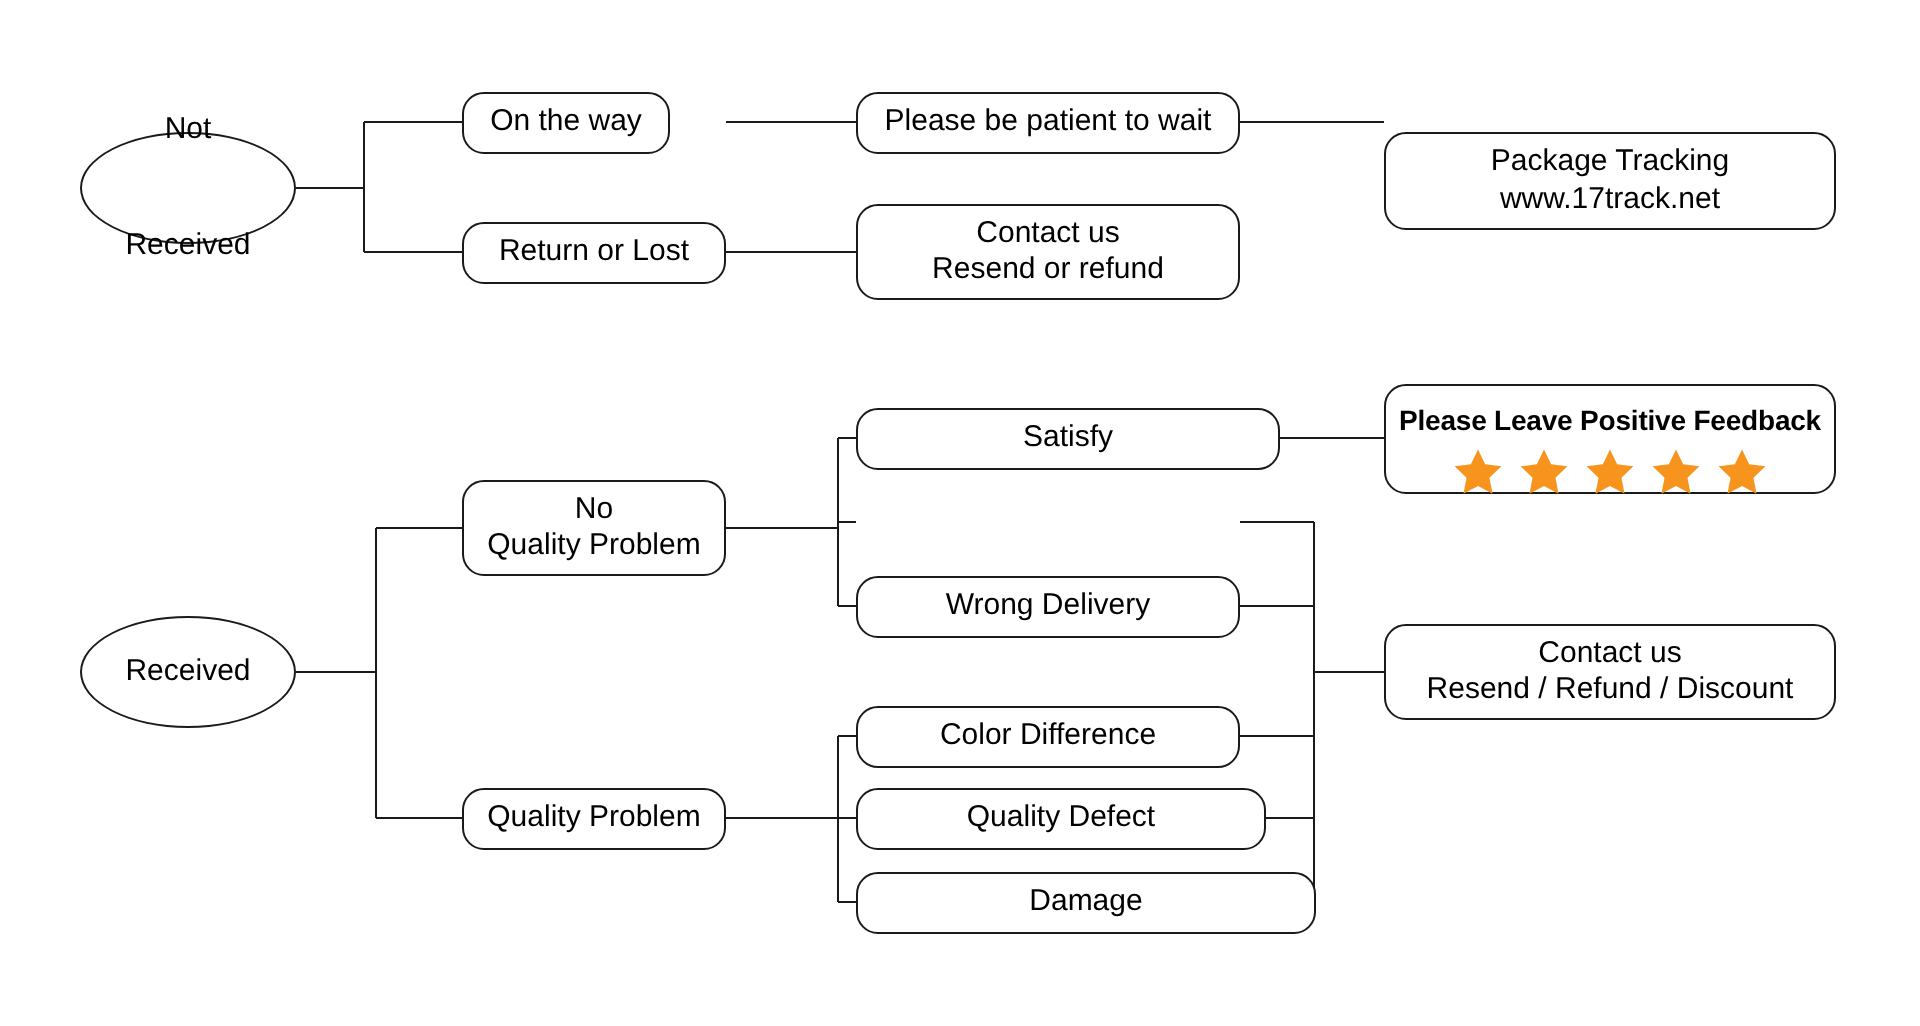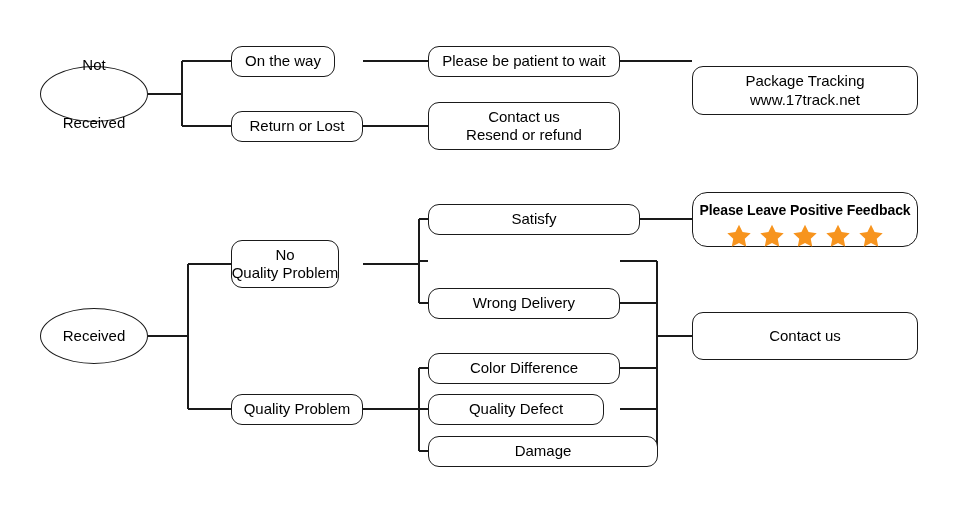--- a/index.html
+++ b/index.html
@@ -140,21 +140,21 @@
 
   <div class="node rounded" style="left:692px; top:38px; width:226px; height:49px; font-size:15px;margin-top:28px;">
     <span class="line">Package Tracking</span>
     <span class="line">www.17track.net</span>
   </div>
 
   <div class="node ellipse" style="left:40px; top:308px; width:108px; height:56px; font-size:15px;">
     <span class="line">Received</span>
   </div>
 
-  <div class="node rounded" style="left:231px; top:240px; width:108px; height:48px; font-size:15px;">
+  <div class="node rounded" style="left:231px; top:240px; width:132px; height:48px; font-size:15px;">
     <span class="line">No</span>
     <span class="line">Quality Problem</span>
   </div>
 
   <div class="node rounded" style="left:231px; top:394px; width:132px; height:31px; font-size:15px;">
     <span class="line">Quality Problem</span>
   </div>
 
   <div class="node rounded" style="left:428px; top:204px; width:212px; height:31px; font-size:15px;">
     <span class="line">Satisfy</span>
@@ -162,33 +162,34 @@
 
 
   <div class="node rounded" style="left:428px; top:353px; width:192px; height:31px; font-size:15px;">
     <span class="line">Color Difference</span>
   </div>
 
   <div class="node rounded" style="left:428px; top:288px; width:192px; height:31px; font-size:15px;">
     <span class="line">Wrong Delivery</span>
   </div>
 
-  <div class="node rounded" style="left:428px; top:394px; width:176px; height:31px; font-size:15px;">
+  <div class="node rounded" style="left:428px; top:394px; width:205px; height:31px; font-size:15px;">
     <span class="line">Quality Defect</span>
   </div>
 
   <div class="node rounded" style="left:428px; top:436px; width:230px; height:31px; font-size:15px;">
     <span class="line">Damage</span>
   </div>
 
   <div class="node rounded" style="left:692px; top:312px; width:226px; height:48px; font-size:15px;">
     <span class="line">Contact us</span>
-  </div>
-
-  <div class="node rounded" style="left:692px; top:192px; width:226px; height:55px; font-size:14px; padding-top:12px;border-radius:15px;">
+    <span class="line">Resend / Refund / Discount</span>
+  </div>
+
+  <div class="node rounded" style="left:692px; top:192px; width:226px; height:55px; font-size:14px; padding-top:12px;">
     <span class="line fb-title">Please Leave Positive Feedback</span>
     <span class="stars">
       <svg class="star" viewBox="0 0 24 24" xmlns="http://www.w3.org/2000/svg">
           <polygon fill="#F7941E" points="12,1.6 15.3,8.4 22.8,9.4 17.3,14.6 18.7,22 12,18.5 5.3,22 6.7,14.6 1.2,9.4 8.7,8.4"></polygon>
         </svg>
       <svg class="star" viewBox="0 0 24 24" xmlns="http://www.w3.org/2000/svg">
           <polygon fill="#F7941E" points="12,1.6 15.3,8.4 22.8,9.4 17.3,14.6 18.7,22 12,18.5 5.3,22 6.7,14.6 1.2,9.4 8.7,8.4"></polygon>
         </svg>
       <svg class="star" viewBox="0 0 24 24" xmlns="http://www.w3.org/2000/svg">
           <polygon fill="#F7941E" points="12,1.6 15.3,8.4 22.8,9.4 17.3,14.6 18.7,22 12,18.5 5.3,22 6.7,14.6 1.2,9.4 8.7,8.4"></polygon>

